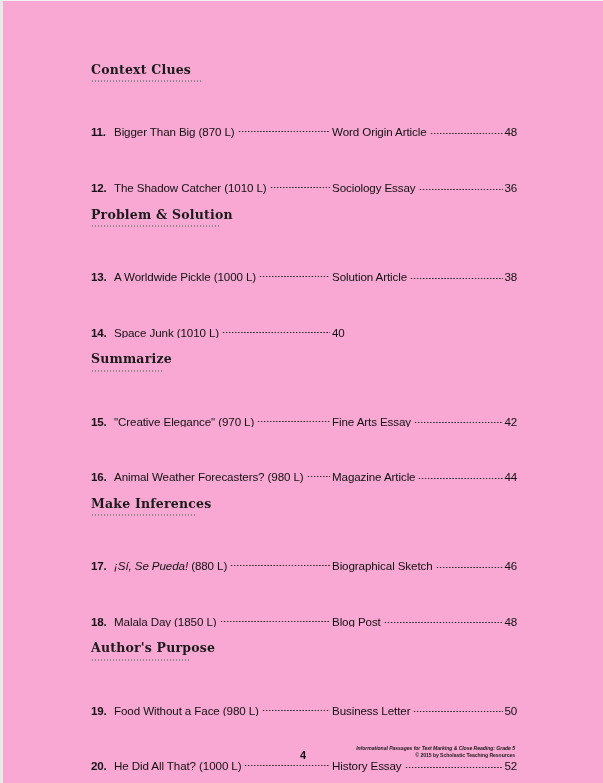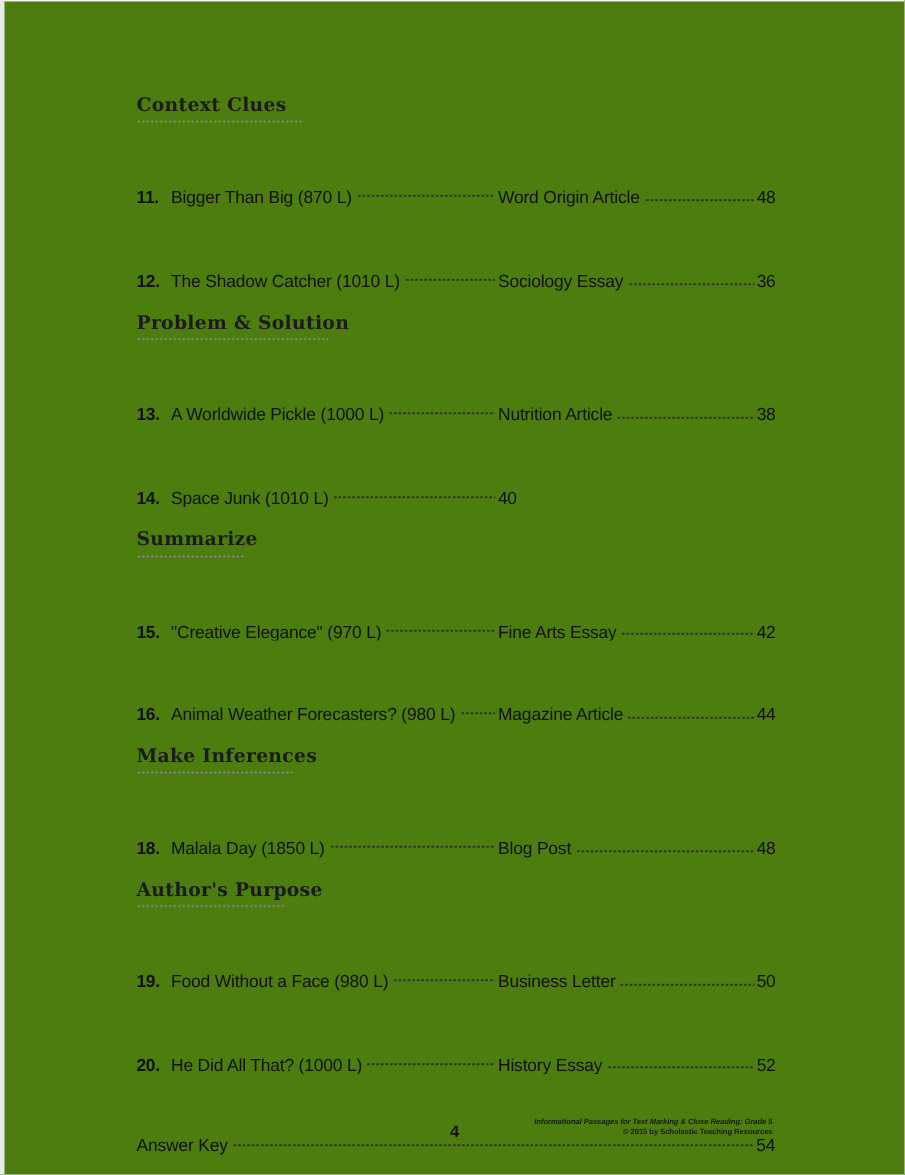--- a/index.html
+++ b/index.html
@@ -8,21 +8,21 @@
     padding: 0;
     background: #d8d8d4;
   }
   body {
     font-family: "Liberation Sans", sans-serif;
   }
   .page {
     position: relative;
     width: 603px;
     height: 783px;
-    background: #4d7c0f;
+    background: #f9a8d4;
     box-sizing: border-box;
     overflow: hidden;
     border-left: 3px solid #e9e9e6;
     border-top: 1px solid #f2f2f0;
   }
   .content {
     position: absolute;
     left: 88px;
     top: 62px;
     width: 426px;
@@ -188,21 +188,21 @@
       <div class="section-head">Problem &amp; Solution</div>
       <div class="head-rule rule-w2"></div>
       <div class="entries">
         <div class="entry">
           <span class="num">13.</span>
           <span class="title-cell">
             <span class="txt">A Worldwide Pickle (1000 L)</span>
             <span class="leader"></span>
           </span>
           <span class="genre-cell">
-            <span class="txt">Nutrition Article</span>
+            <span class="txt">Solution Article</span>
             <span class="leader"></span>
           </span>
           <span class="pg">38</span>
         </div>
         <div class="entry">
           <span class="num">14.</span>
           <span class="title-cell">
             <span class="txt">Space Junk (1010 L)</span>
             <span class="leader"></span>
           </span>
@@ -239,20 +239,32 @@
           </span>
           <span class="pg">44</span>
         </div>
       </div>
     </div>
 
     <div class="section">
       <div class="section-head">Make Inferences</div>
       <div class="head-rule rule-w4"></div>
       <div class="entries">
+        <div class="entry">
+          <span class="num">17.</span>
+          <span class="title-cell">
+            <span class="txt"><em>¡Sí, Se Pueda!</em><span> (880 L)</span></span>
+            <span class="leader"></span>
+          </span>
+          <span class="genre-cell">
+            <span class="txt">Biographical Sketch</span>
+            <span class="leader"></span>
+          </span>
+          <span class="pg">46</span>
+        </div>
         <div class="entry">
           <span class="num">18.</span>
           <span class="title-cell">
             <span class="txt">Malala Day (1850 L)</span>
             <span class="leader"></span>
           </span>
           <span class="genre-cell">
             <span class="txt">Blog Post</span>
             <span class="leader"></span>
           </span>

